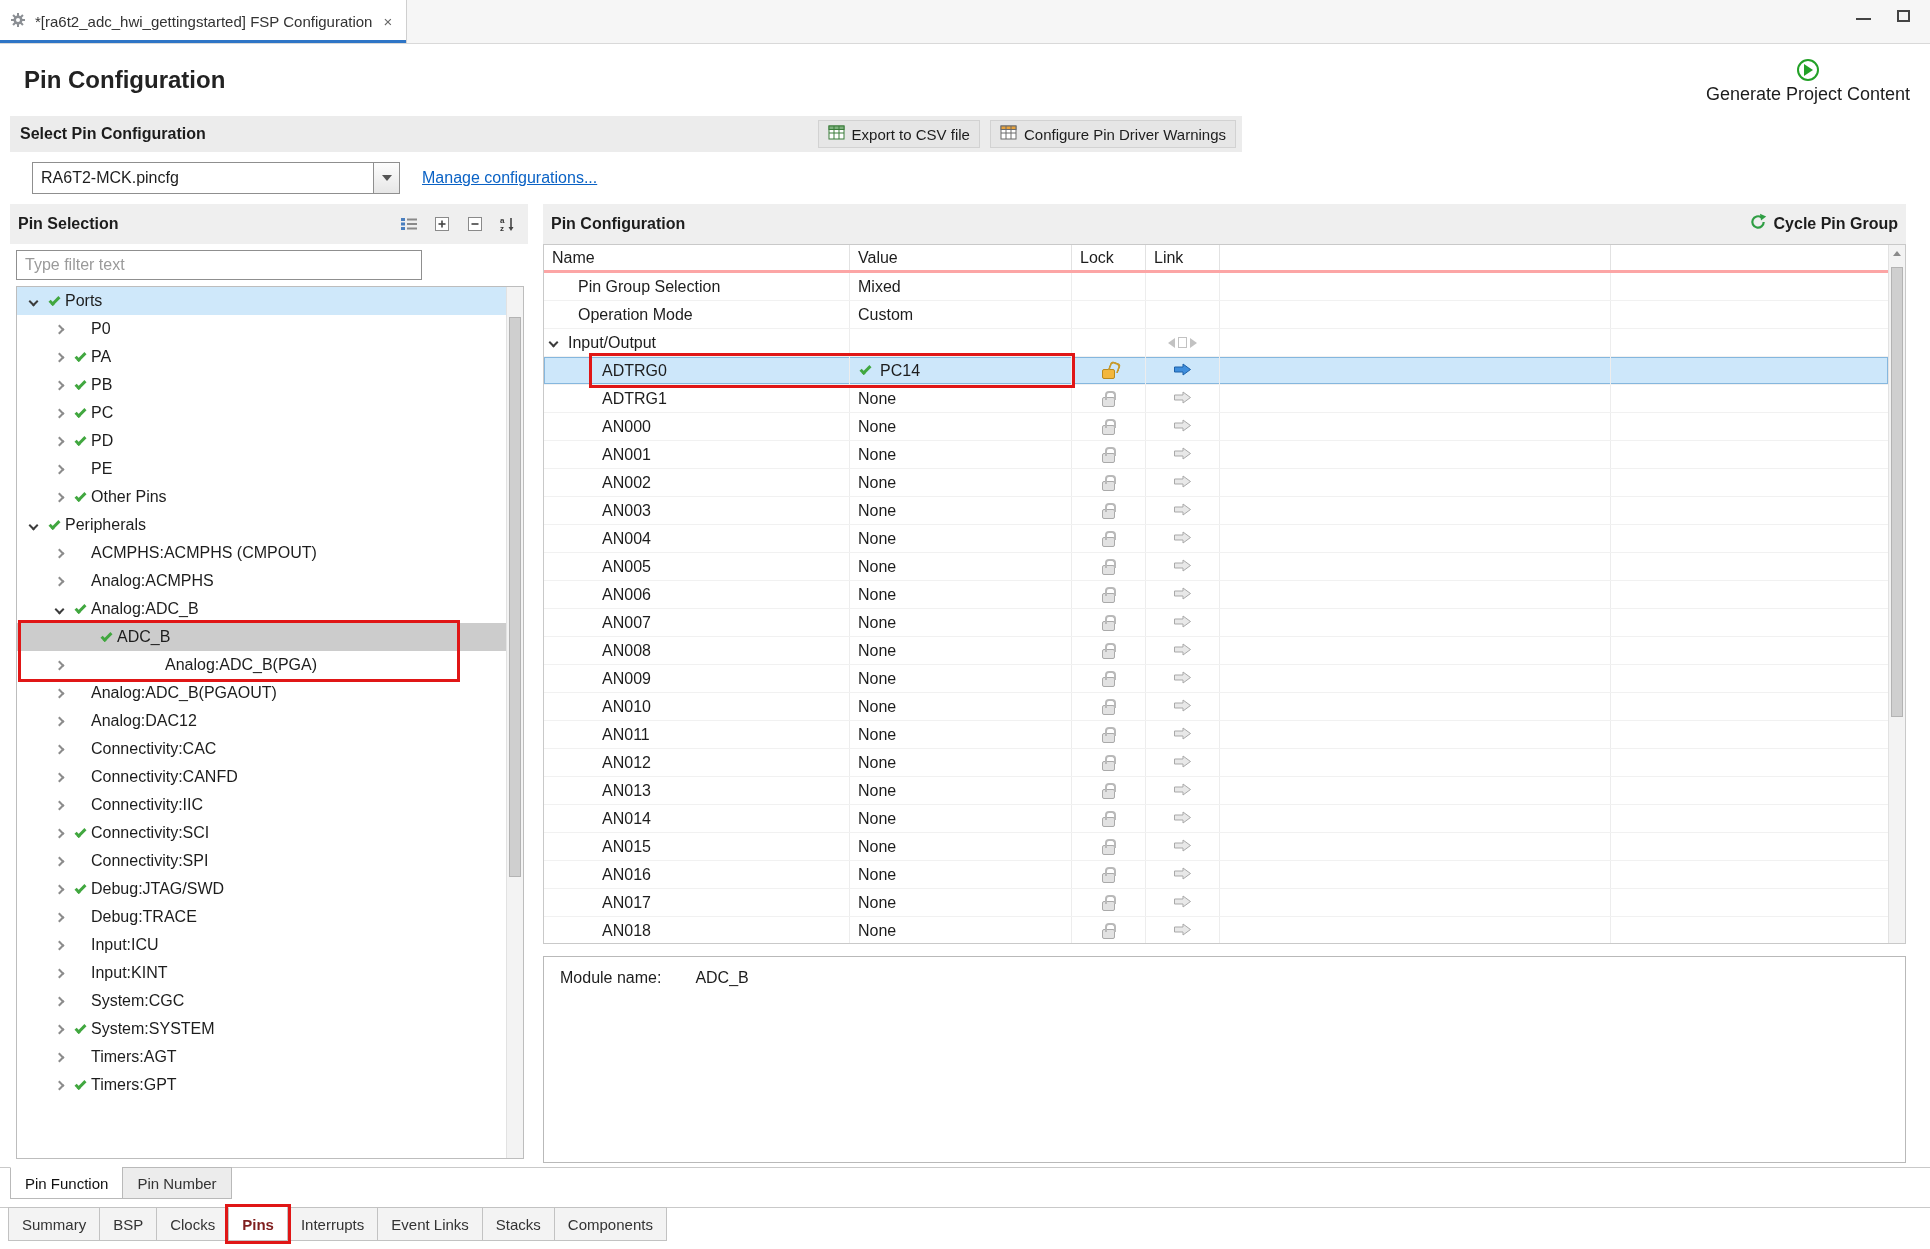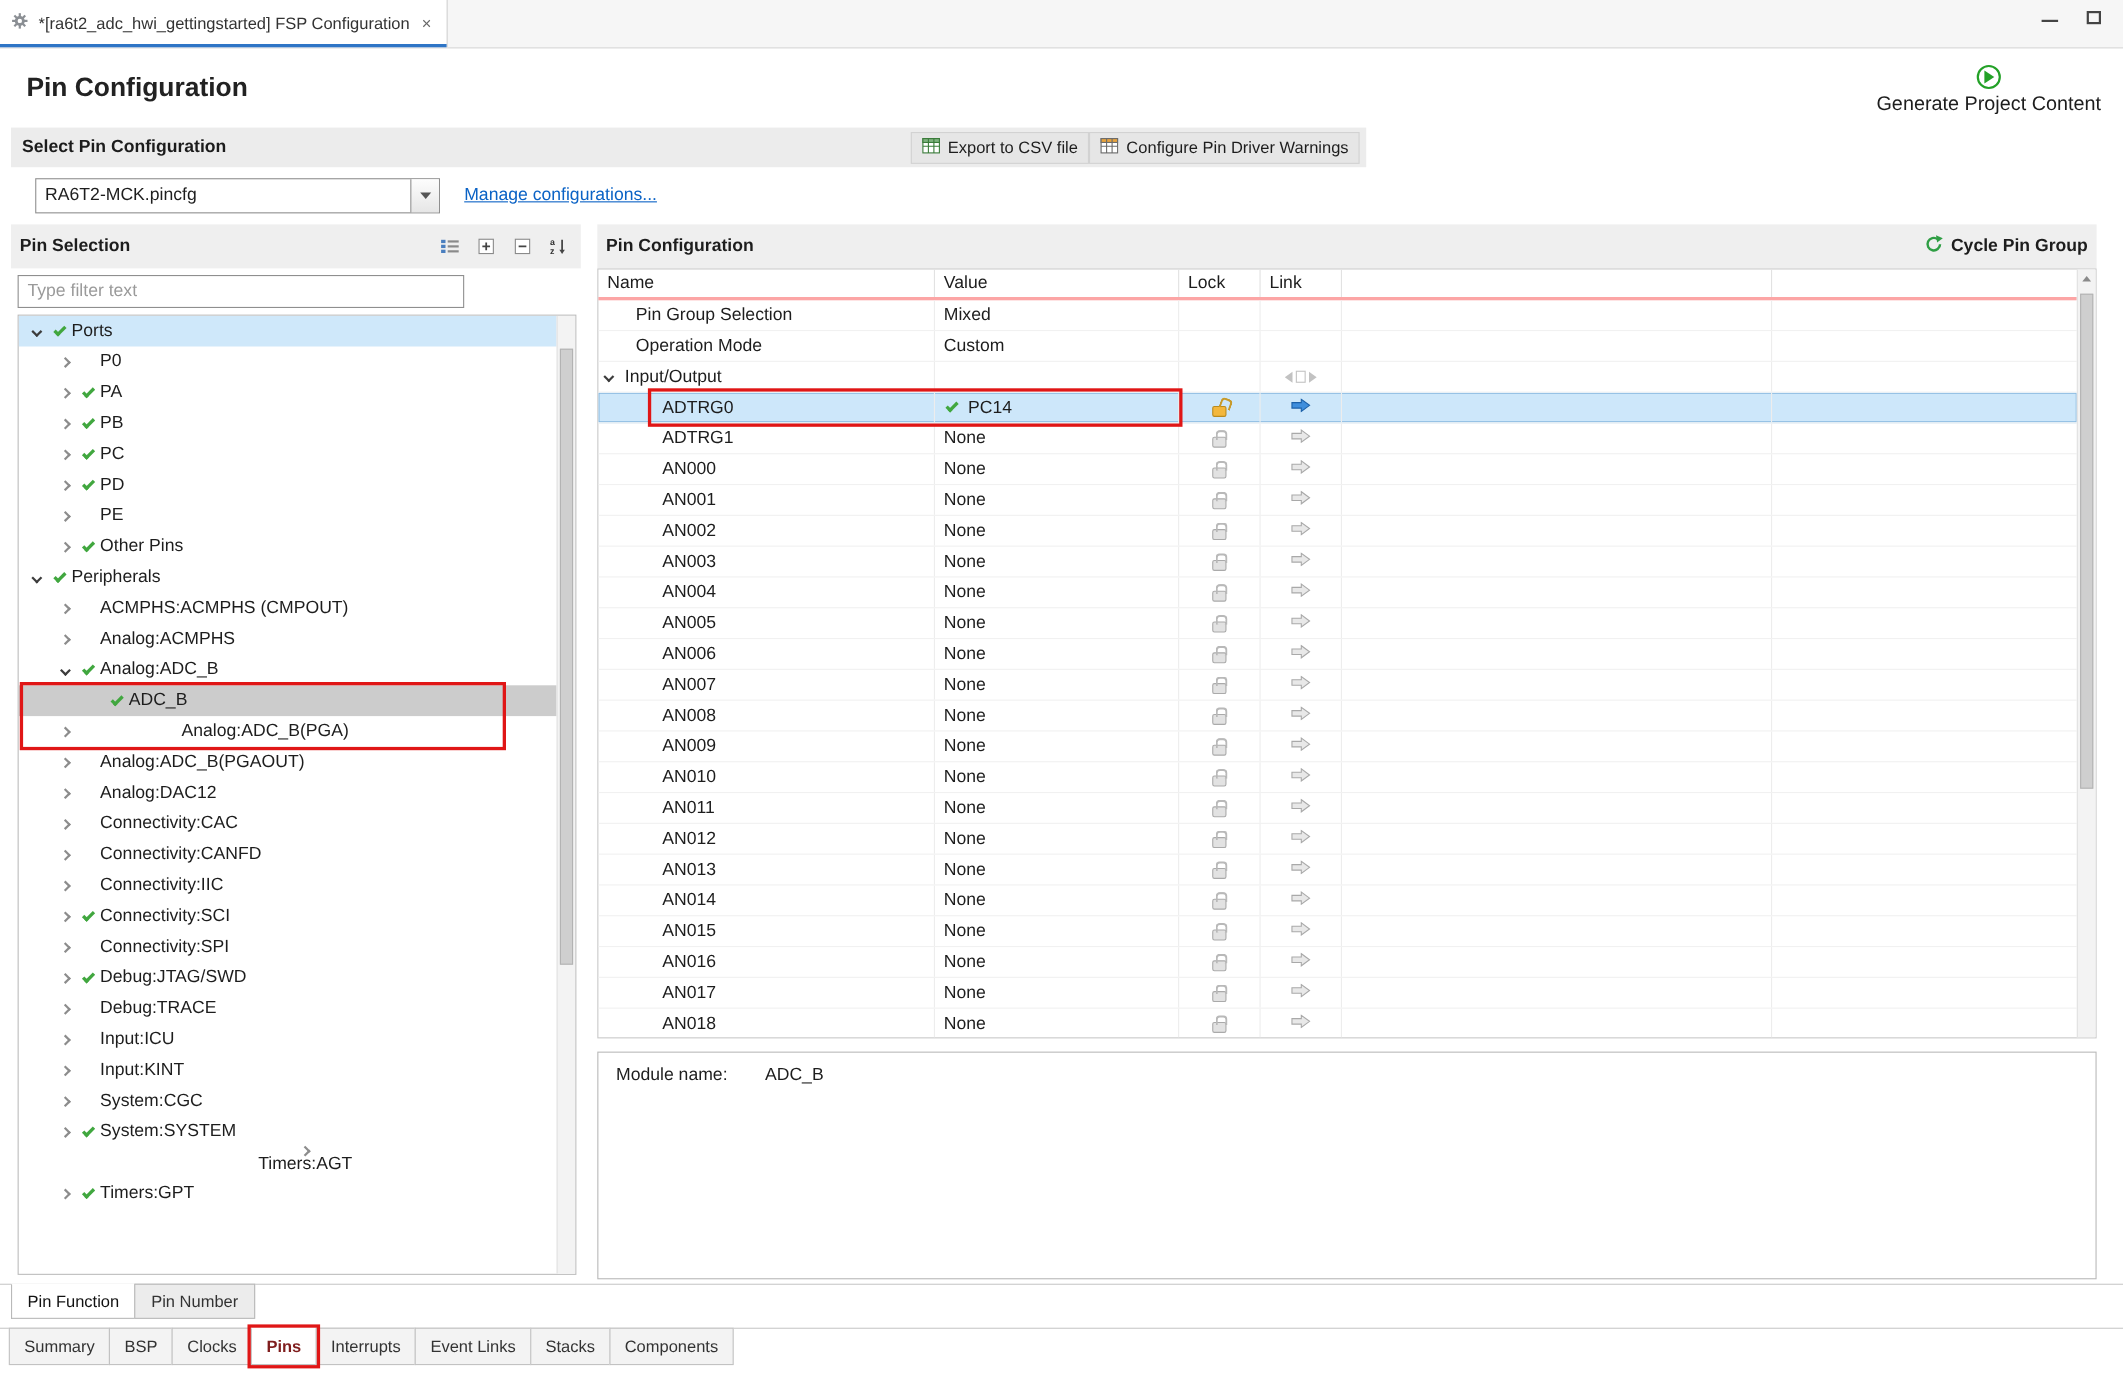--- a/index.html
+++ b/index.html
@@ -22,21 +22,21 @@
   .header-row{height:72px;display:flex;align-items:center;justify-content:space-between;padding:0 20px 0 24px}
   .page-title{font-size:24px;font-weight:bold;color:#222}
   .generate{display:flex;flex-direction:column;align-items:center;gap:3px;padding-top:4px}
   .gen-icon{width:22px;height:22px;border-radius:50%;border:2px solid #23a127;display:flex;align-items:center;justify-content:center;background:#fff}
   .gen-icon::after{content:"";border-left:9px solid #23a127;border-top:6px solid transparent;border-bottom:6px solid transparent;margin-left:2px}
   .gen-label{font-size:18px;color:#1d1d1d}
 
   
   .section-bar{height:36px;width:1232px;margin-left:10px;background:#ececec;display:flex;align-items:center;padding:0 6px 0 10px}
   .section-title{font-weight:bold;font-size:16px;color:#1c1c1c}
-  .bar-buttons{margin-left:auto;display:flex;gap:0}
+  .bar-buttons{margin-left:auto;display:flex;gap:10px}
   .bar-btn{display:flex;align-items:center;gap:7px;font-size:15px;padding:4px 9px;background:#e6e6e6;border:1px solid #d2d2d2}
 
   .config-row{height:52px;display:flex;align-items:center}
   .combo{margin-left:32px;width:368px;height:32px;border:1px solid #8f8f8f;display:flex;align-items:stretch;background:#fff}
   .combo-text{flex:1;padding-left:8px;display:flex;align-items:center}
   .combo-btn{width:26px;border-left:1px solid #8f8f8f;background:linear-gradient(#fdfdfd,#e6e6e6);display:flex;align-items:center;justify-content:center}
   .combo-btn::after{content:"";border-top:6px solid #555;border-left:5px solid transparent;border-right:5px solid transparent}
   .link{margin-left:22px;color:#0a62c5;text-decoration:underline;cursor:pointer}
   .gen-data{margin-left:368px;display:flex;align-items:center;gap:9px}
   .checkbox{width:18px;height:18px;background:#1a73e8;border-radius:3px;position:relative}
@@ -426,21 +426,21 @@
             </div>
             <div class="tree-row" style="padding-left: 32px;">
               <span class="chev-wrap">
                 <span class="chev right"></span>
               </span>
               <span class="check-wrap">
                 <span class="checkmark"></span>
               </span>
               <span>System:SYSTEM</span>
             </div>
-            <div class="tree-row" style="padding-left: 32px; flex-direction: column;">
+            <div class="tree-row" style="padding-left: 32px;">
               <span class="chev-wrap">
                 <span class="chev right"></span>
               </span>
               <span class="check-wrap"></span>
               <span>Timers:AGT</span>
             </div>
             <div class="tree-row" style="padding-left: 32px;">
               <span class="chev-wrap">
                 <span class="chev right"></span>
               </span>

